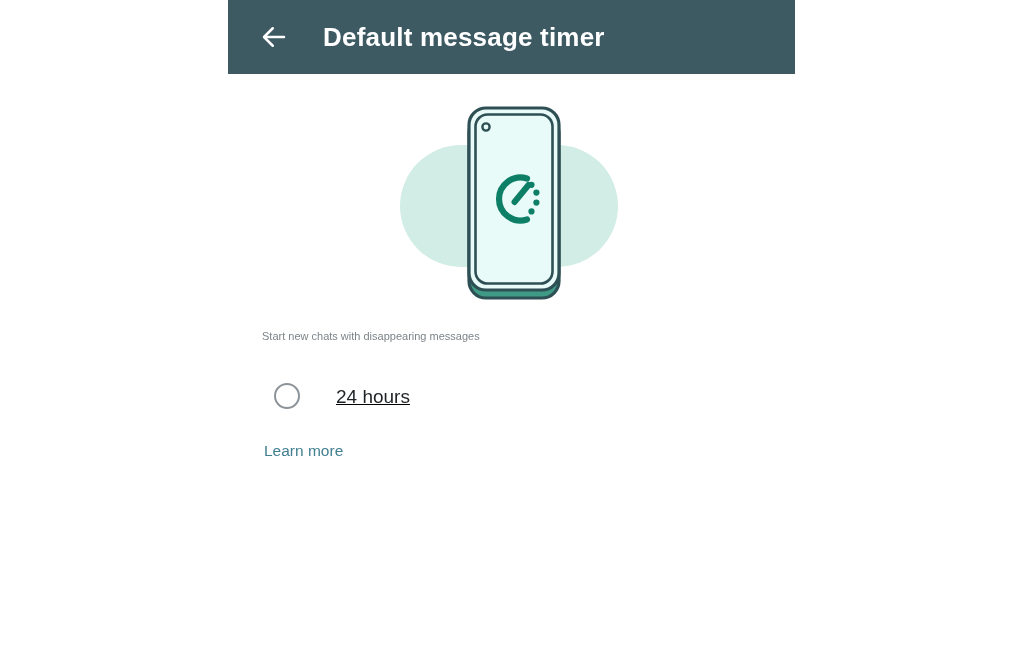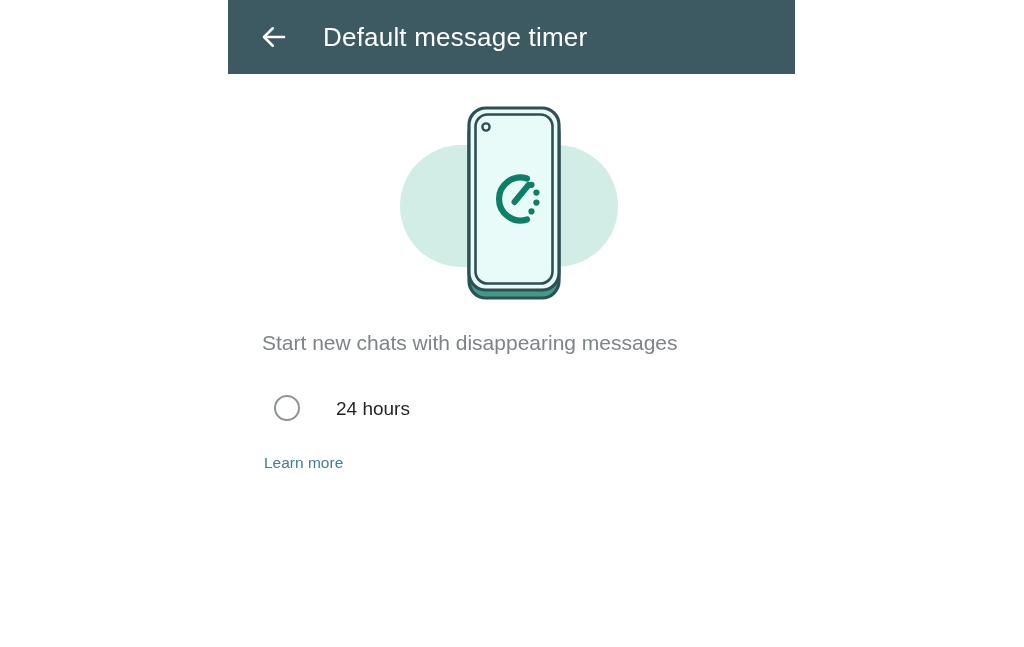--- a/index.html
+++ b/index.html
@@ -45,21 +45,21 @@
     display: flex;
     align-items: center;
     justify-content: center;
     cursor: pointer;
     flex: 0 0 auto;
   }
   .back-btn svg { display: block; }
   .appbar-title {
     color: #ffffff;
     font-size: 26px;
-    font-weight: normal;
+    font-weight: bold;
     letter-spacing: 0.2px;
     margin-left: 27px;
     white-space: nowrap;
     line-height: 1;
   }
 
   
   .illustration {
     position: absolute;
     left: 384px;
@@ -70,30 +70,31 @@
   .illustration svg { display: block; }
 
   
   .content {
     position: absolute;
     left: 262px;
     top: 330px;
     width: 540px;
   }
   .subtitle {
-    font-size: 21px;
+    font-size: 11px;
     color: #7d8488;
     line-height: 1.2;
     margin: 0 0 22px 0;
     white-space: nowrap;
   }
 
   .radio-list {
     margin: 0;
     padding: 0;
+    text-decoration: underline;
   }
   .radio-row {
     display: flex;
     align-items: center;
     height: 62px;
     cursor: pointer;
     user-select: none;
   }
   .radio-mark {
     flex: 0 0 auto;

